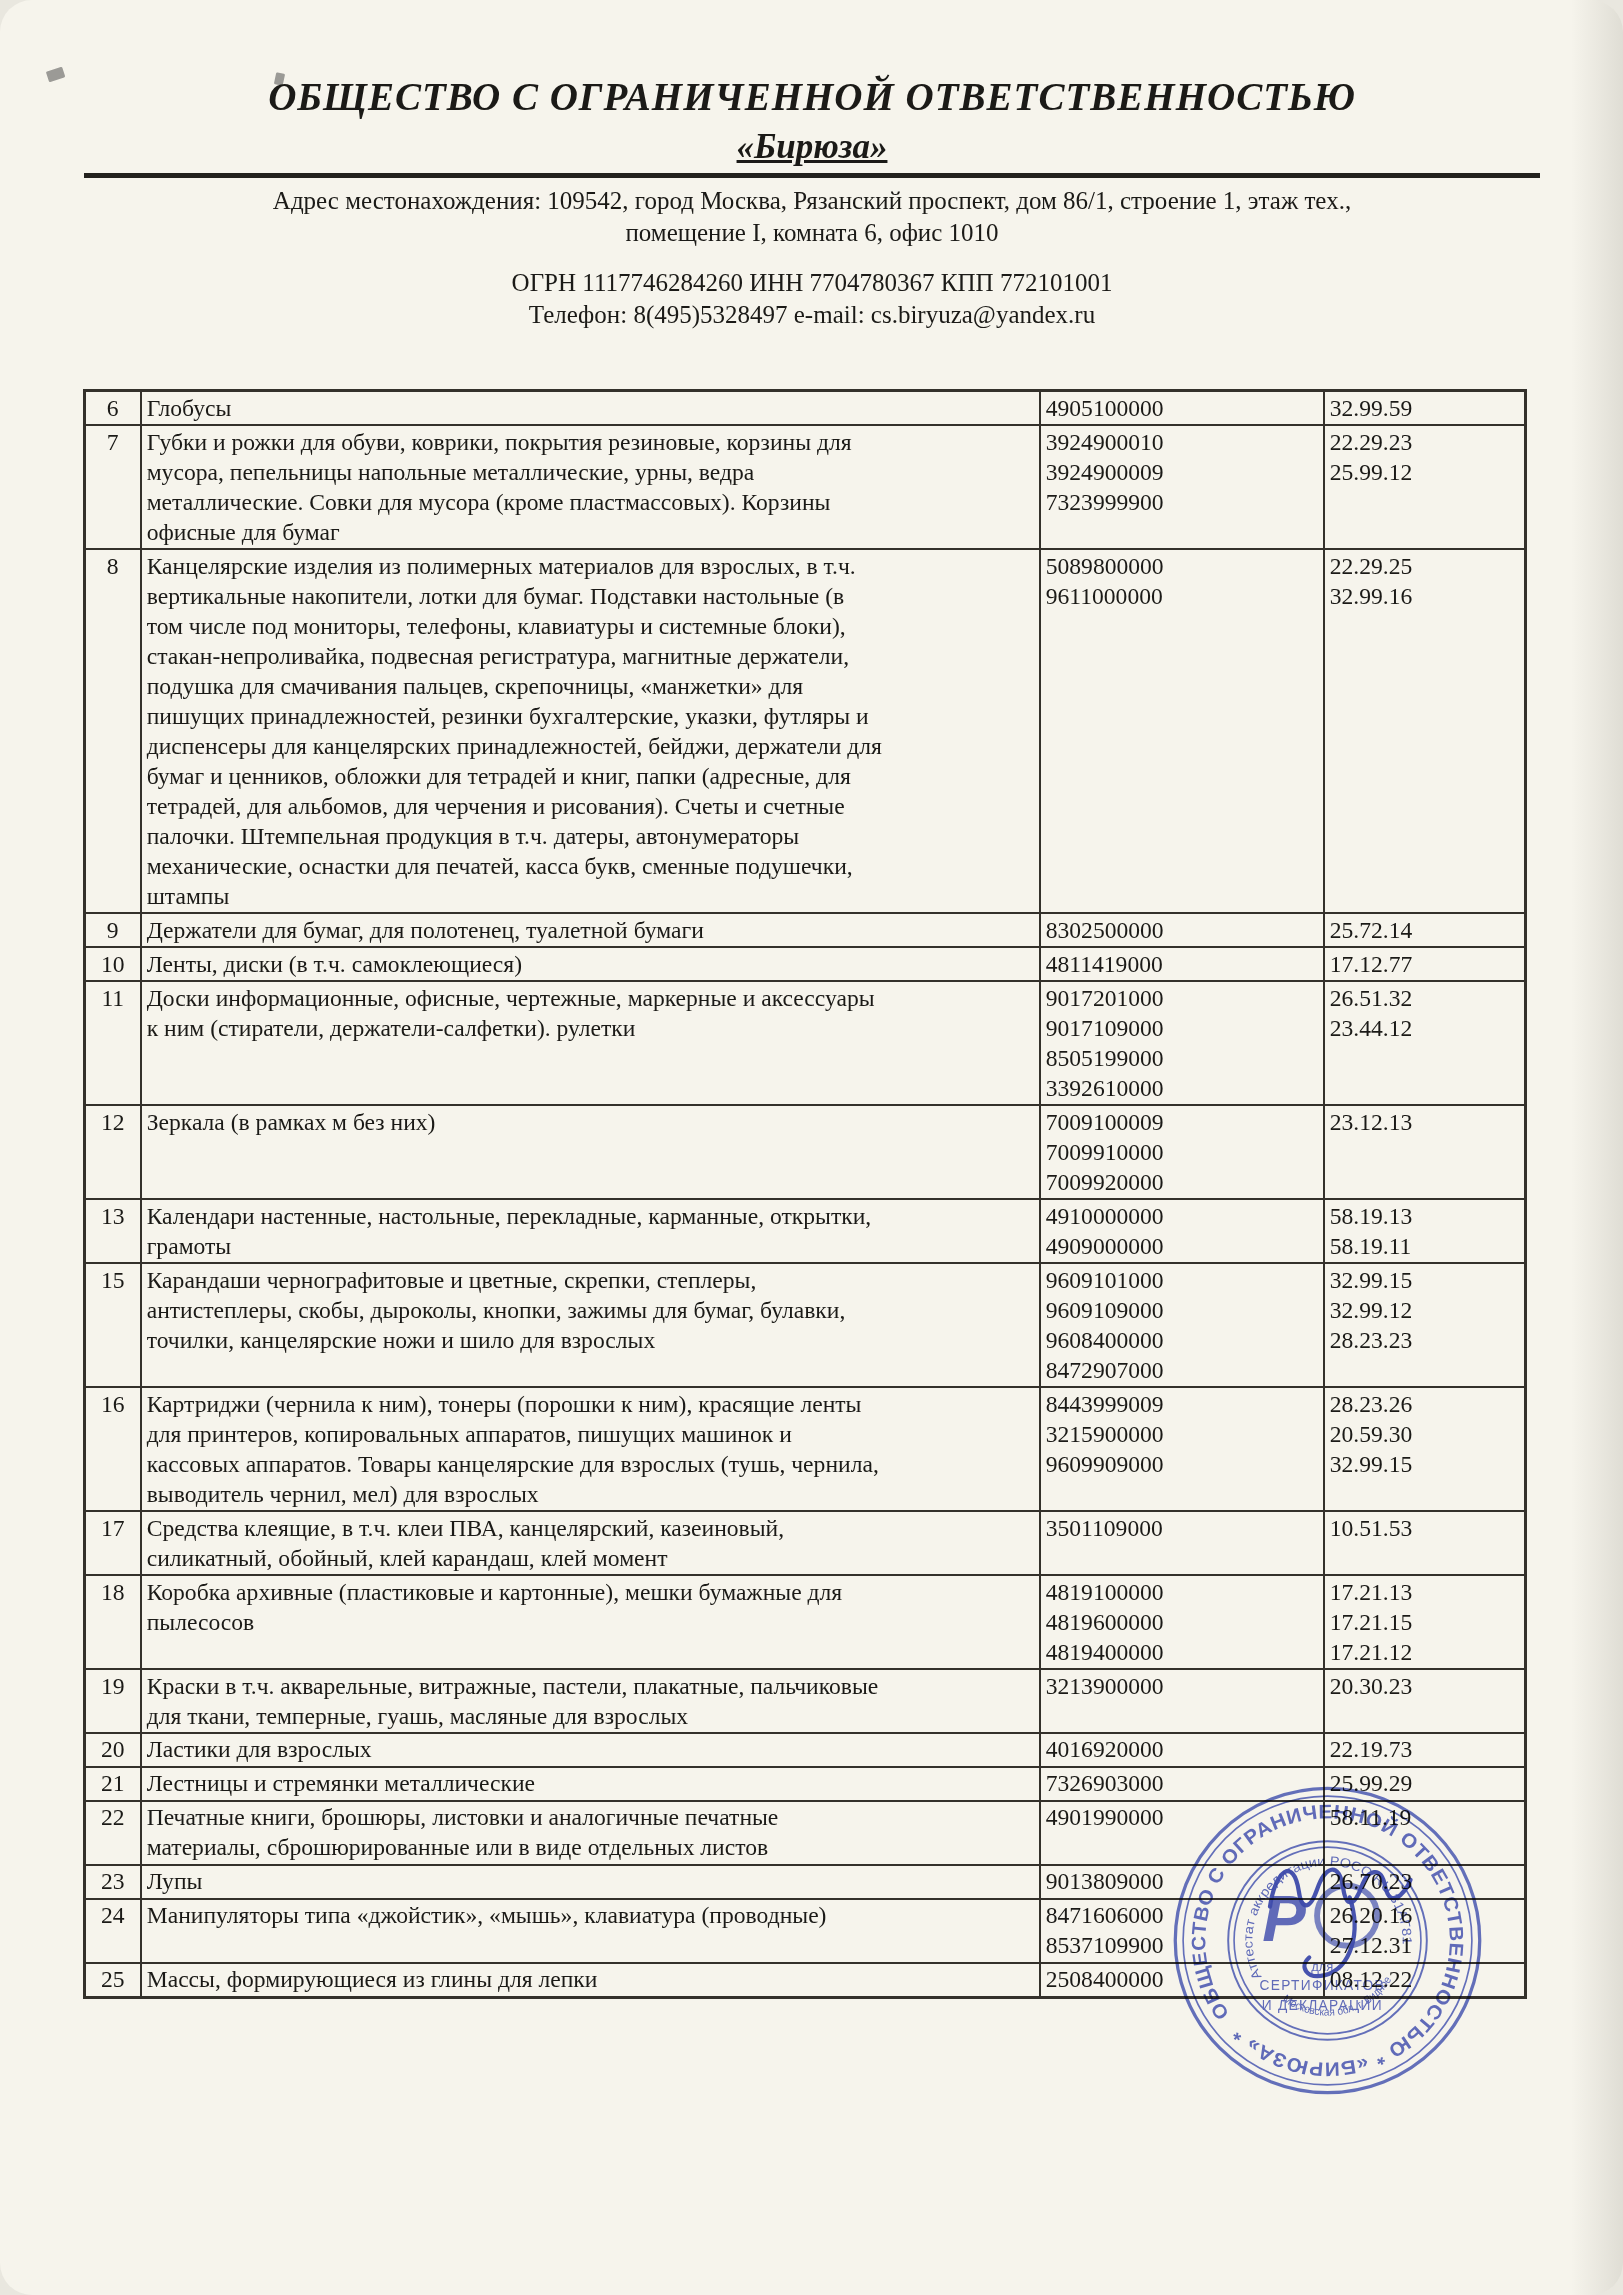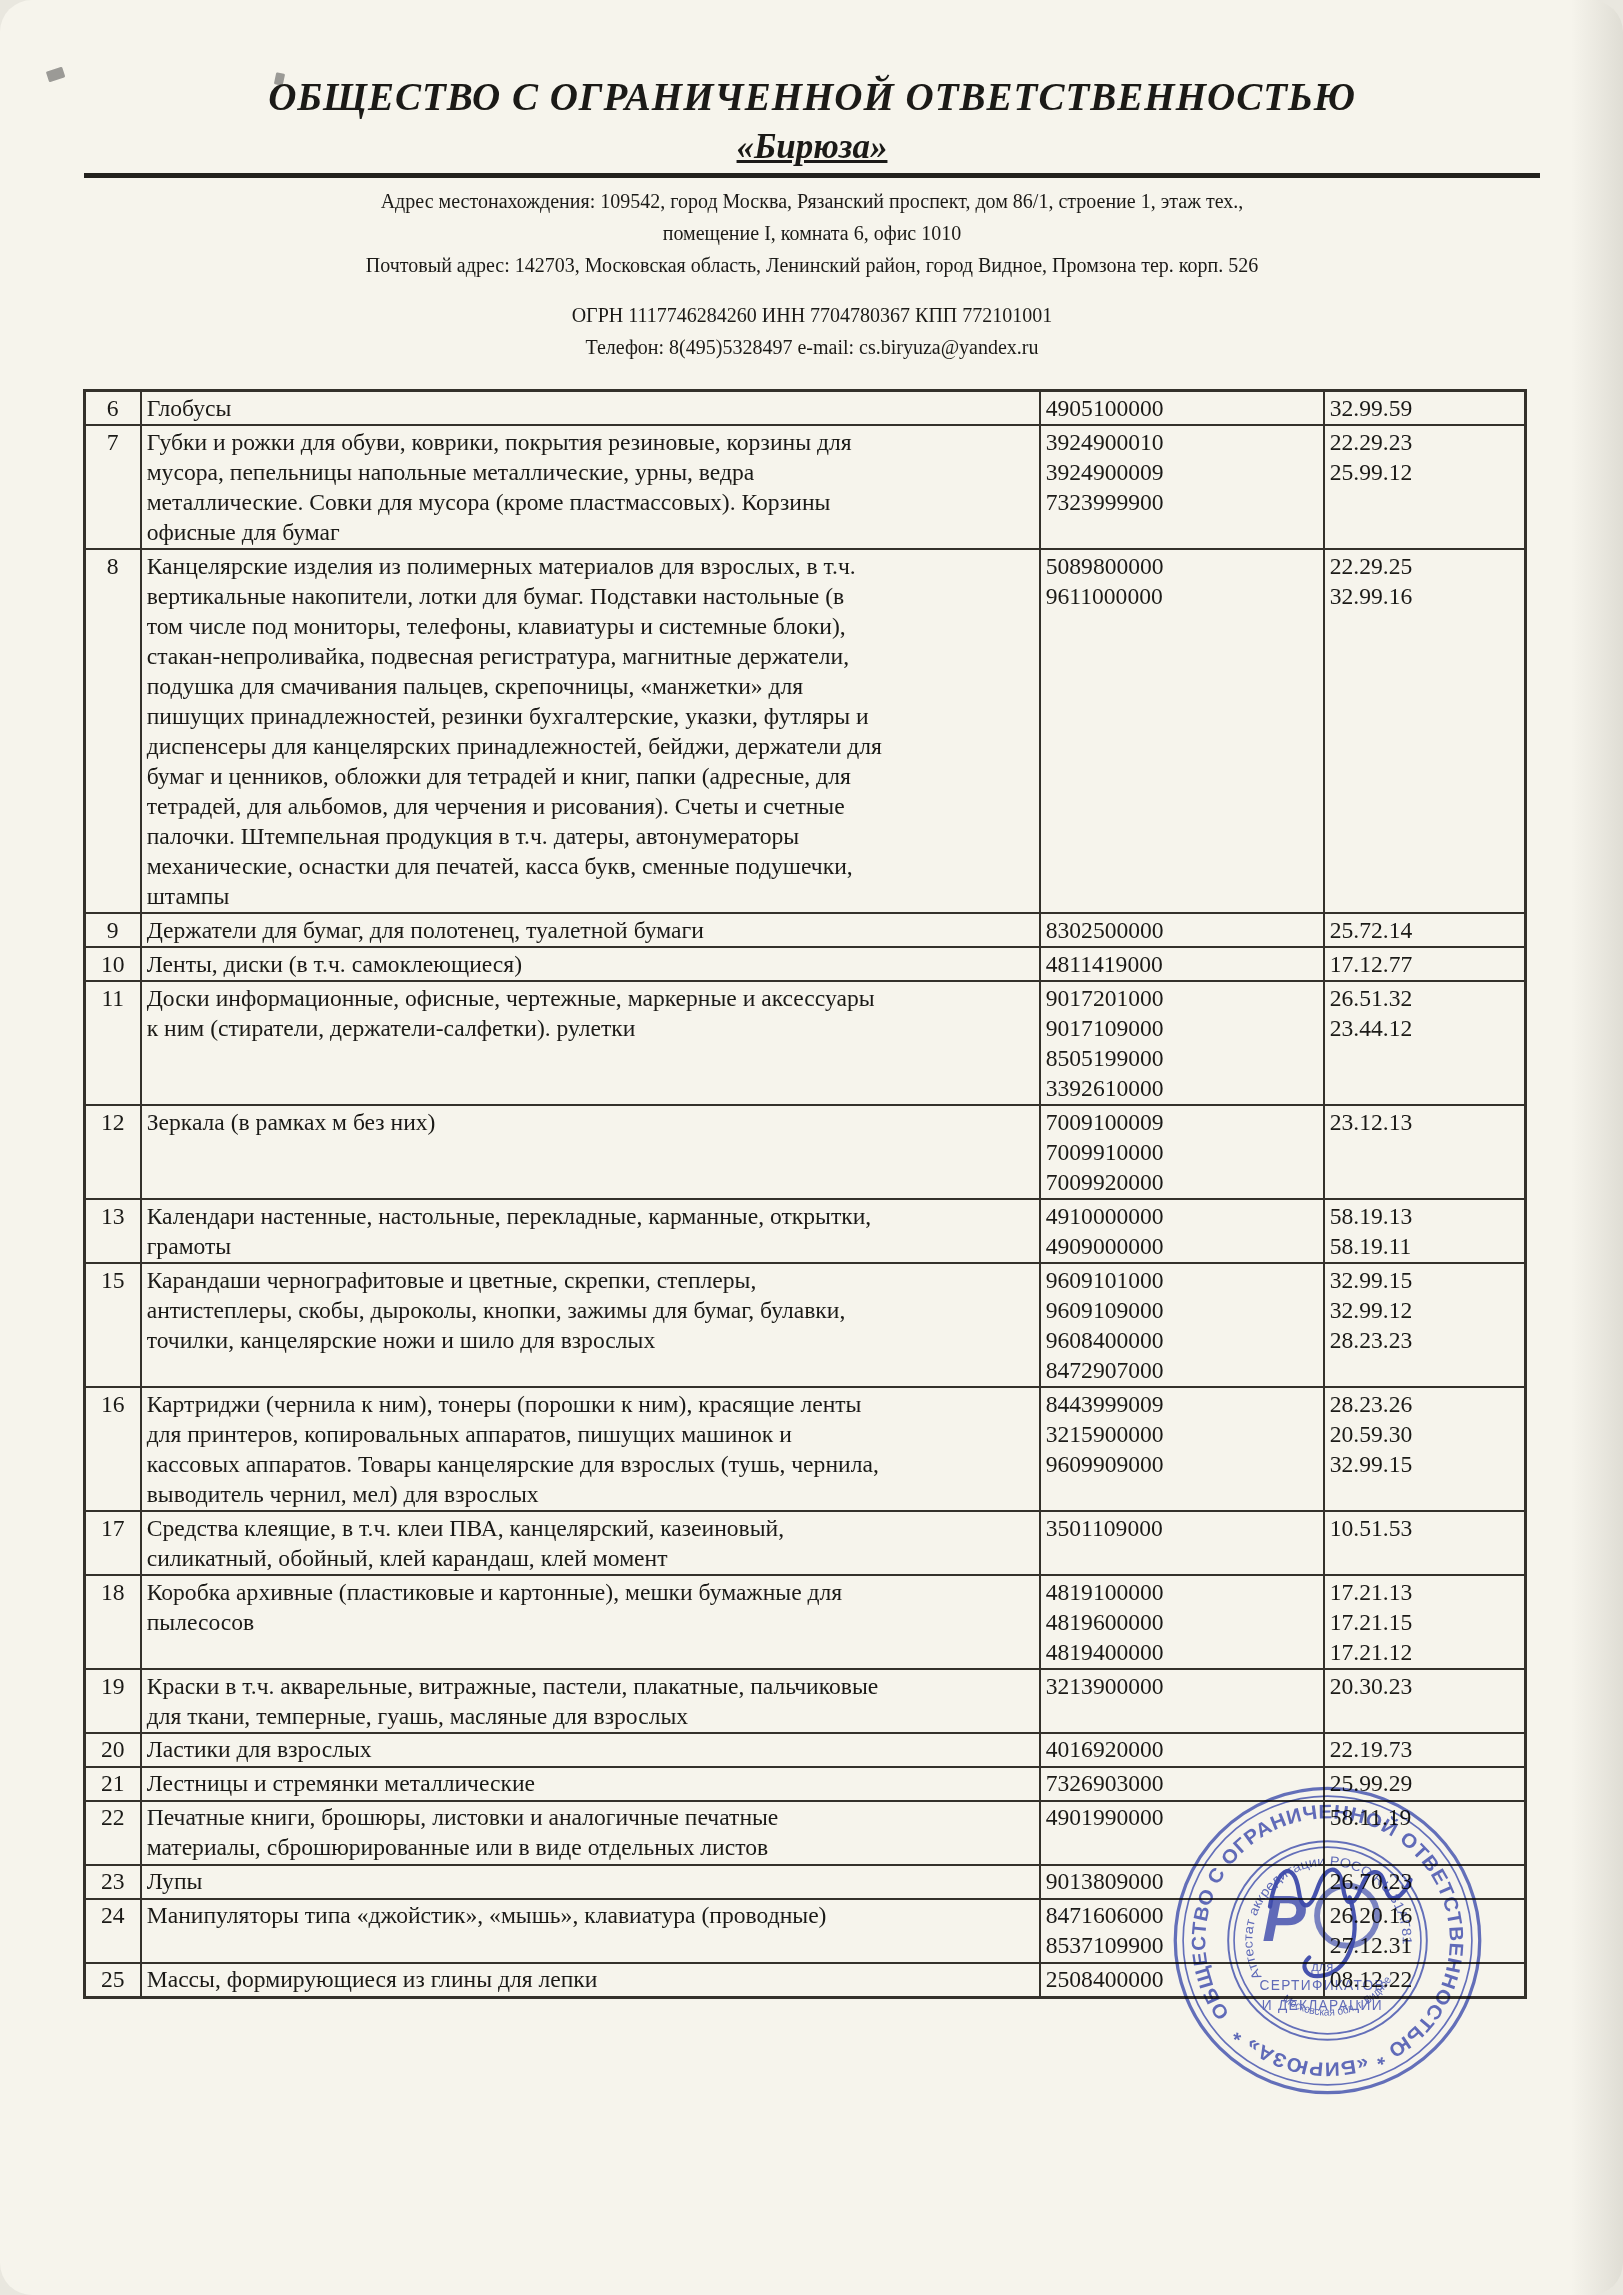--- a/index.html
+++ b/index.html
@@ -29,21 +29,21 @@
     margin-top:73px;
     font-size:39px;font-weight:700;font-style:italic;
     letter-spacing:1px;line-height:46px;
     transform:scaleY(1.05);
   }
   .subtitle{
     margin-top:6.5px;
     font-size:35px;font-weight:700;font-style:italic;line-height:41px;text-decoration:underline;
   }
   .rule{height:4.6px;background:#23211d;margin-top:6.5px;}
-  .addr{font-size:20px;line-height:32px;}
+  .addr{font-size:25px;line-height:32px;}
   .addr-first{margin-top:7.9px;}
   .reg-line{margin-top:18px;}
 
   table.products{
     position:absolute;left:83px;top:389px;
     width:1440px;table-layout:fixed;
     border-collapse:collapse;
     font-size:23.6px;line-height:30px;
   }
   table.products td{
@@ -77,21 +77,20 @@
 
   <div class="speck speck-1"></div>
   <div class="speck speck-2"></div>
 
   <header>
     <div class="title">ОБЩЕСТВО С ОГРАНИЧЕННОЙ ОТВЕТСТВЕННОСТЬЮ</div>
     <div class="subtitle">«Бирюза»</div>
     <div class="rule"></div>
     <div class="addr addr-first">Адрес местонахождения: 109542, город Москва, Рязанский проспект, дом 86/1, строение 1, этаж тех.,</div>
     <div class="addr">помещение I, комната 6, офис 1010</div>
-    <div class="addr">Почтовый адрес: 142703, Московская область, Ленинский район, город Видное, Промзона тер. корп. 526</div>
     <div class="addr reg-line">ОГРН 1117746284260 ИНН 7704780367 КПП 772101001</div>
     <div class="addr">Телефон: 8(495)5328497 e-mail: cs.biryuza@yandex.ru</div>
   </header>
 
   <table class="products">
     <colgroup>
       <col style="width:56px">
       <col style="width:899px">
       <col style="width:284px">
       <col style="width:202px">

